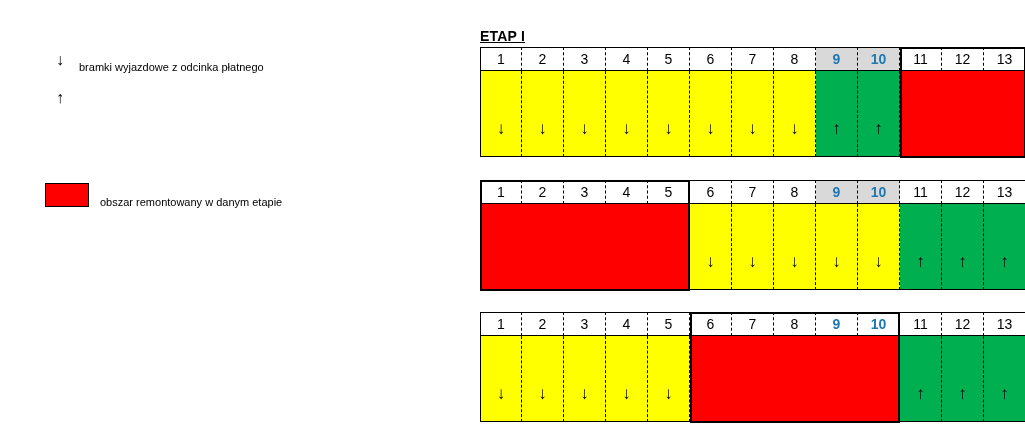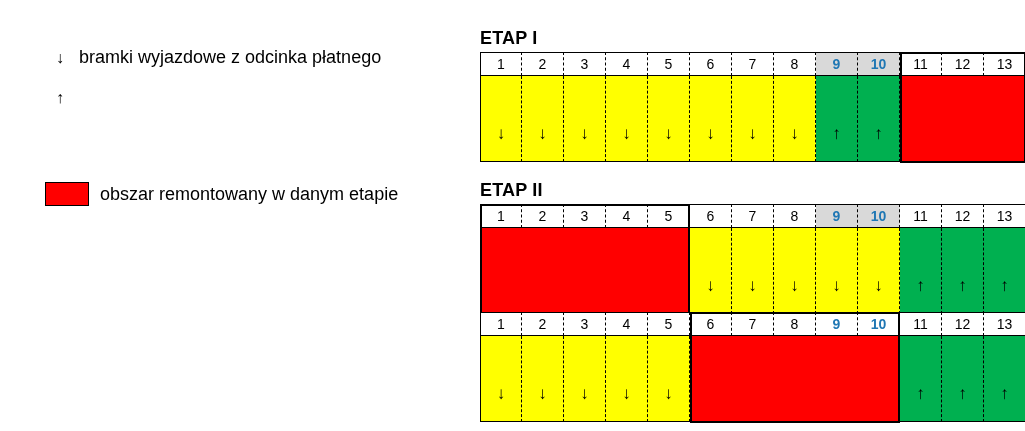--- a/index.html
+++ b/index.html
@@ -24,46 +24,48 @@
   .legend-row.r3 { left: 45px; top: 182px; }
 
   .legend-arrow {
     width: 30px;
     text-align: center;
     font-size: 16px;
     color: #000;
     line-height: 20px;
   }
   .legend-text {
-    font-size: 18px;
+    font-size: 11px;
     color: #000;
     margin-left: 4px;
     white-space: nowrap;
+    margin-top: 14px;
   }
   .legend-swatch {
     width: 44px; height: 24px;
     background: #ff0000;
     border: 1.5px solid #000;
   }
   .legend-row.r3 .legend-text { margin-left: 11px; }
 
   
   .stages { position: absolute; left: 480px; top: 0; }
 
   .stage { position: absolute; left: 0; }
   .stage.s1 { top: 28px; }
   .stage.s2 { top: 180px; }
   .stage.s3 { top: 312px; }
 
   .stage-title {
-    font-size: 18px;
+    font-size: 14px;
     font-weight: bold;
     color: #000;
     margin-bottom: 3px;
     letter-spacing: 0.2px;
+    text-decoration: underline;
   }
 
   .grid {
     position: relative;
     display: flex;
     width: 546px;
   }
 
   .cell {
     position: relative;
@@ -217,21 +219,20 @@
           </div>
           <div class="cell red">
             <div class="cell-head">13</div>
             <div class="cell-body"></div>
           </div>
           <div class="outline" style="left: 420px; width: 126px; top: 0px; height: 111px;"></div>
         </div>
     </div>
 
     <div class="stage s2">
-      <div class="stage-title">ETAP II</div>
       <div class="grid" id="grid-1">
           <div class="cell red">
             <div class="cell-head">1</div>
             <div class="cell-body"></div>
           </div>
           <div class="cell red">
             <div class="cell-head">2</div>
             <div class="cell-body"></div>
           </div>
           <div class="cell red">

